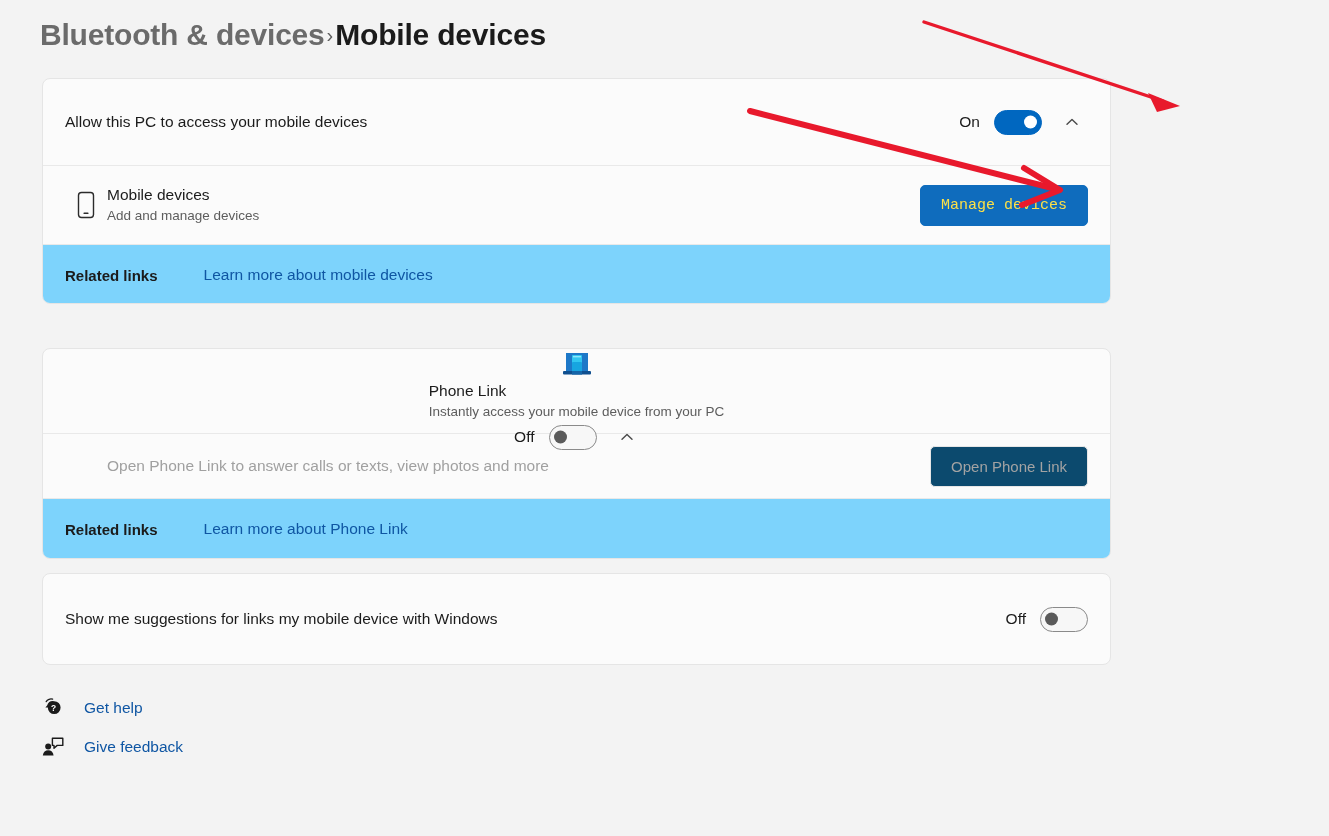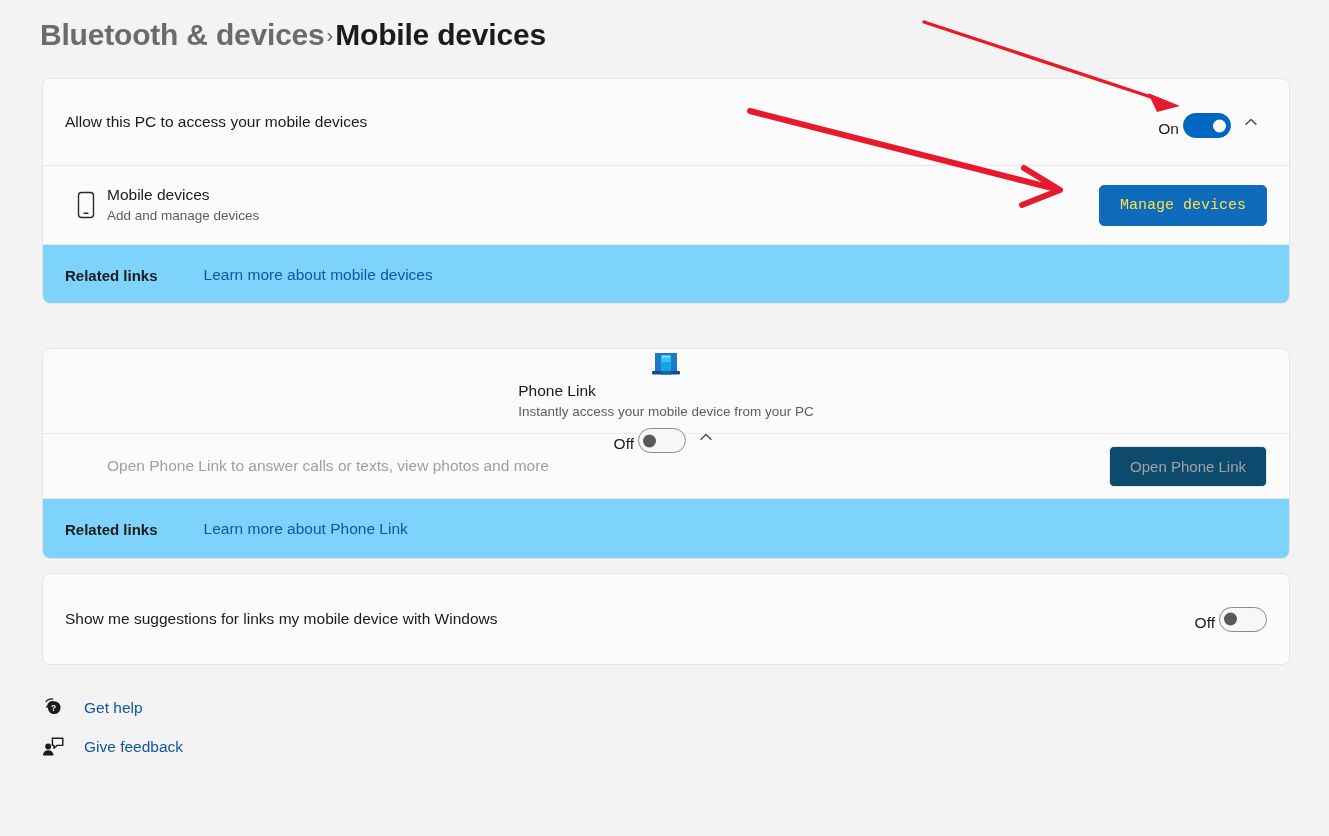--- a/index.html
+++ b/index.html
@@ -42,21 +42,21 @@
     font-size: 30px;
     font-weight: 600;
     color: #1b1b1b;
     letter-spacing: -0.2px;
   }
 
   
   .card {
     position: absolute;
     left: 42px;
-    width: 1248px;
+    width: 1069px;
     background: #fbfbfb;
     border: 1px solid #e5e5e5;
     border-radius: 8px;
     box-sizing: border-box;
     overflow: hidden;
   }
   .card-row {
     display: flex;
     align-items: center;
     box-sizing: border-box;
@@ -100,22 +100,22 @@
     font-size: 15.5px;
     color: #1b1b1b;
   }
   .disabled-text {
     font-size: 15.5px;
     color: #a0a0a0;
   }
 
   .row-right {
     display: flex;
-    align-items: flex-end;
-    gap: 4px;
+    align-items: center;
+    gap: 14px;
   }
 
   
   .toggle-state {
     font-size: 15.5px;
     color: #1b1b1b;
     min-width: 24px;
     text-align: right;
   }
   .toggle {

